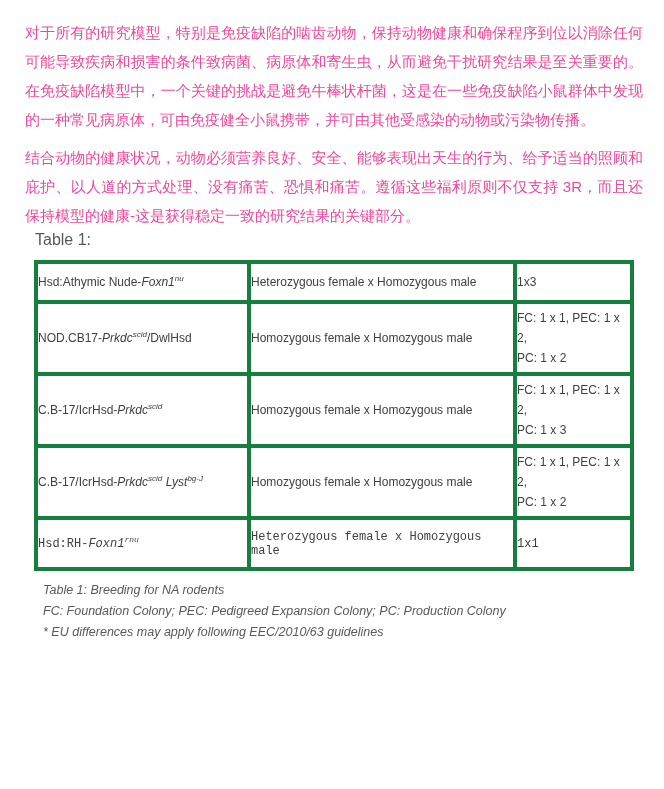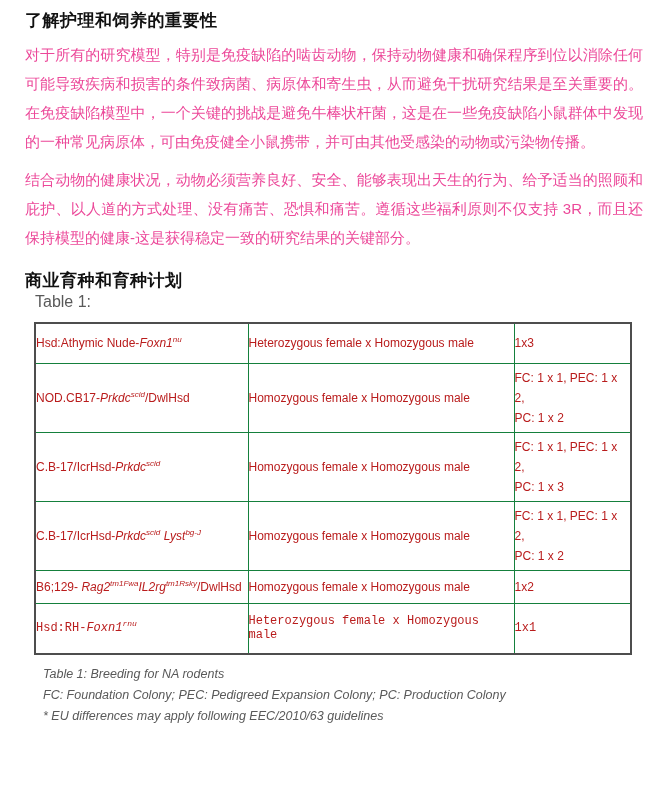--- a/index.html
+++ b/index.html
@@ -37,24 +37,24 @@
   }
 
   table.breeding {
     margin: 12px 0 0 9px;
     border-collapse: collapse;
     width: 596px;
     table-layout: fixed;
     border: 2px solid #4d4d4d;
   }
   table.breeding td {
-    border: 1px solid #15803d;
+    border: 4px solid #15803d;
     vertical-align: middle;
     font-size: 12px;
-    color: #b91c1c;
+    color: #404040;
     padding: 4px 0;
   }
   td.strain { width: 213px; color: var(--accent, #8dc63f); }
   td.cross  { width: 266px; }
   td.scheme { width: 117px; white-space: pre-line; line-height: 20px; }
   .it { font-style: italic; }
   td.strain sup {
     font-size: 8px;
     font-style: italic;
     vertical-align: super;
@@ -72,27 +72,25 @@
     line-height: 21px;
     color: #595959;
   }
   .caption.first { margin-top: 9px; }
 </style>
 </head>
 <body>
 
 <div class="page">
 
-  <h1>了解护理和饲养的重要性</h1>
 
   <p class="body">对于所有的研究模型，特别是免疫缺陷的啮齿动物，保持动物健康和确保程序到位以消除任何可能导致疾病和损害的条件致病菌、病原体和寄生虫，从而避免干扰研究结果是至关重要的。在免疫缺陷模型中，一个关键的挑战是避免牛棒状杆菌，这是在一些免疫缺陷小鼠群体中发现的一种常见病原体，可由免疫健全小鼠携带，并可由其他受感染的动物或污染物传播。</p>
 
   <p class="body" style="margin-top:9px;">结合动物的健康状况，动物必须营养良好、安全、能够表现出天生的行为、给予适当的照顾和庇护、以人道的方式处理、没有痛苦、恐惧和痛苦。遵循这些福利原则不仅支持 3R，而且还保持模型的健康-这是获得稳定一致的研究结果的关键部分。</p>
 
-  <h1 class="second">商业育种和育种计划</h1>
 
 
   <div class="table-label">Table 1:</div>
 
   <table class="breeding">
     <tbody>
         <tr class="r1">
           <td class="strain"><span>Hsd:Athymic Nude-</span><span class="it">Foxn1</span><sup class="it">nu</sup></td>
           <td class="cross">Heterozygous female x Homozygous male</td>
           <td class="scheme">1x3</td>
@@ -108,25 +106,20 @@
           <td class="cross">Homozygous female x Homozygous male</td>
           <td class="scheme">FC: 1 x 1, PEC: 1 x 2,
 PC: 1 x 3</td>
         </tr>
         <tr class="r4">
           <td class="strain"><span>C.B-17/IcrHsd-</span><span class="it">Prkdc</span><sup class="it">scid</sup><span> </span><span class="it">Lyst</span><sup class="it">bg-J</sup></td>
           <td class="cross">Homozygous female x Homozygous male</td>
           <td class="scheme">FC: 1 x 1, PEC: 1 x 2,
 PC: 1 x 2</td>
         </tr>
-        <tr class="r5">
-          <td class="strain"><span>B6;129- </span><span class="it">Rag2</span><sup class="it">tm1Fwa</sup><span class="it">IL2rg</span><sup class="it">tm1Rsky</sup><span>/DwlHsd</span></td>
-          <td class="cross">Homozygous female x Homozygous male</td>
-          <td class="scheme">1x2</td>
-        </tr>
         <tr class="r6">
           <td class="strain"><span>Hsd:RH-</span><span class="it">Foxn1</span><sup class="it">rnu</sup></td>
           <td class="cross">Heterozygous female x Homozygous male</td>
           <td class="scheme">1x1</td>
         </tr>
       </tbody>
   </table>
 
   <div class="caption first">Table 1: Breeding for NA rodents</div>
   <div class="caption">FC: Foundation Colony; PEC: Pedigreed Expansion Colony; PC: Production Colony</div>

